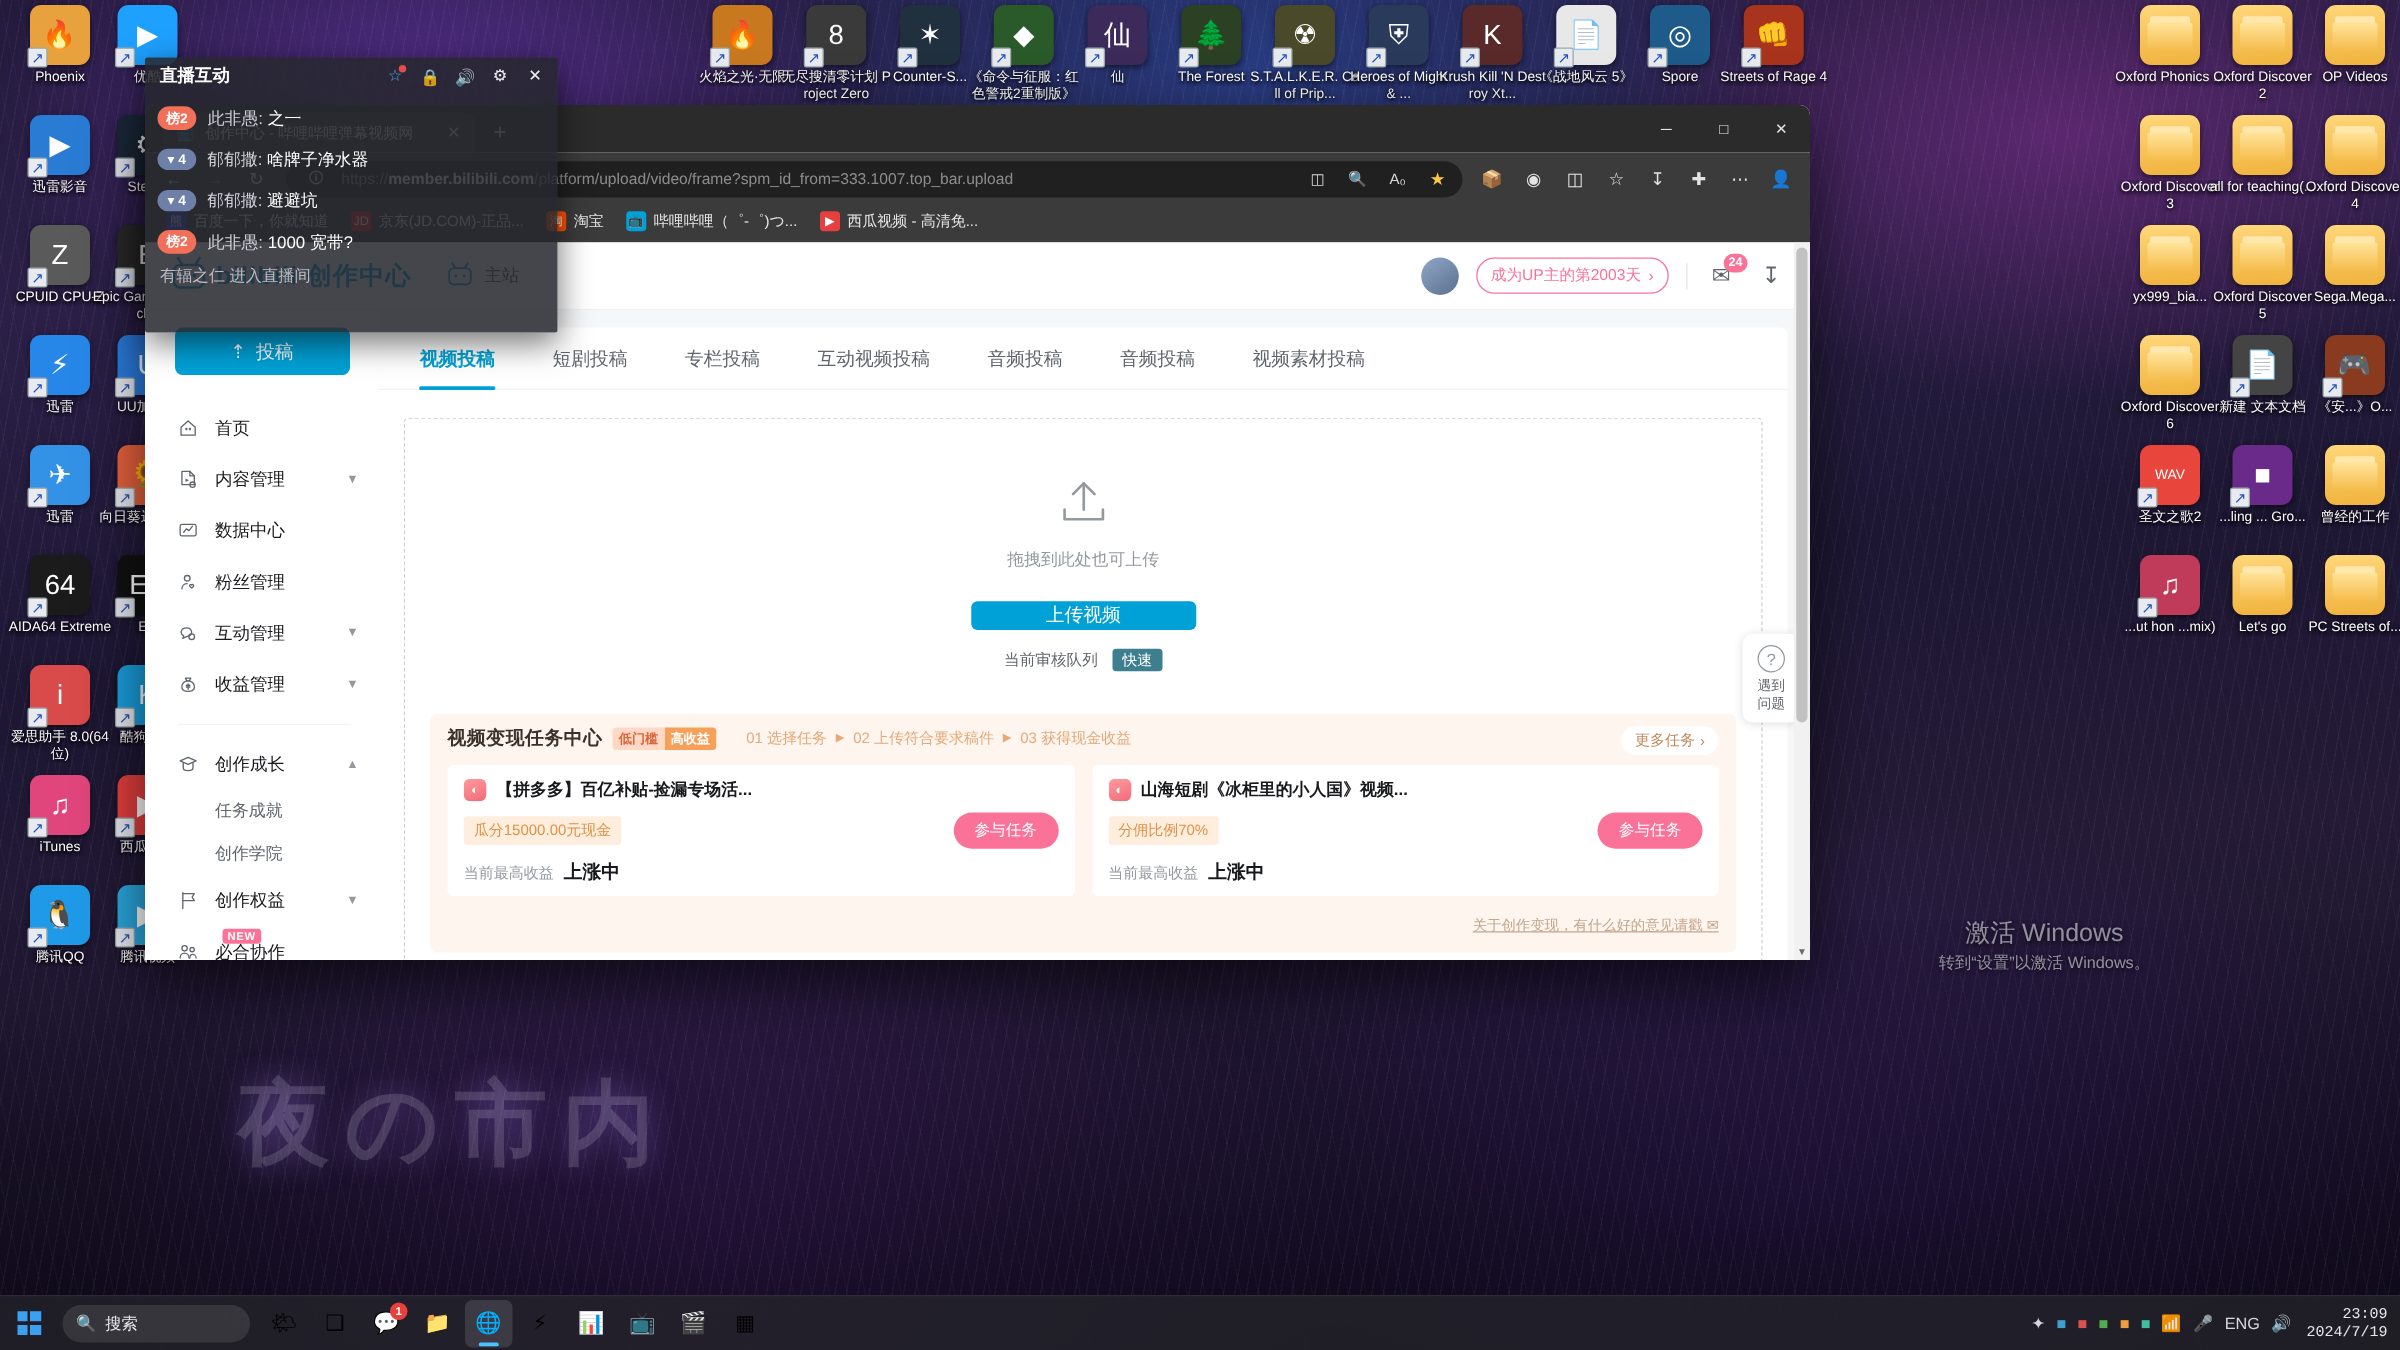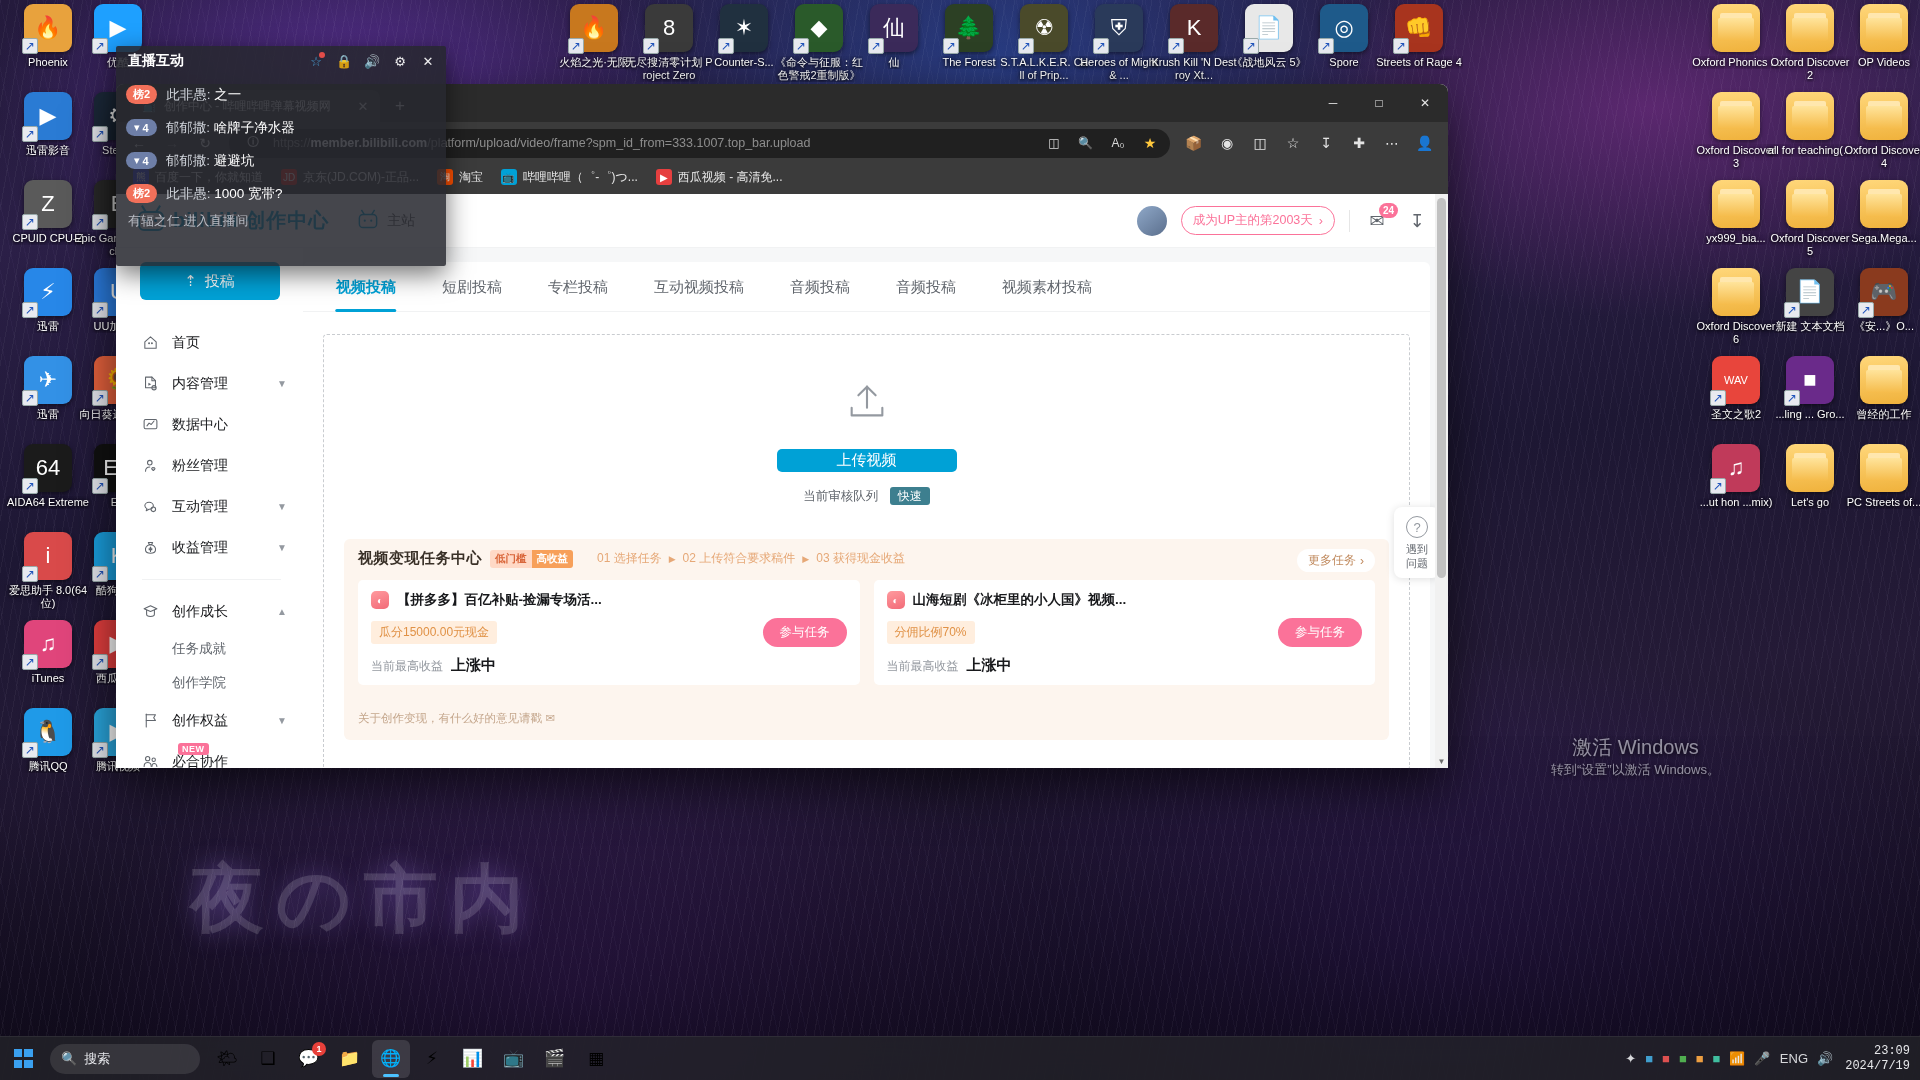--- a/index.html
+++ b/index.html
@@ -243,21 +243,21 @@
     width:18px;height:18px;border-radius:5px;background:linear-gradient(160deg,#ff9a9e,#f26b78);
     display:flex;align-items:center;justify-content:center;color:#fff;font-size:10px;flex-shrink:0;
   }
   .tcard-row{ display:flex;align-items:center; margin-top:9px; }
   .tpill{ background:#ffeede; color:#e09145; font-size:12px; border-radius:3px; padding:3px 8px; }
   .tjoin{
     margin-left:auto; background:#fb7299; color:#fff; border-radius:16px; padding:6px 17px; font-size:12.5px;
   }
   .tcard-bot{ margin-top:9px; font-size:12px; color:#9499a0; display:flex;align-items:baseline;gap:8px;}
   .tcard-bot b{ color:#18191c; font-size:15px; }
-  .tc-foot{ margin-top:26px; font-size:11.5px; color:#c4a68c; }
+  .tc-foot{ margin-top:16px; text-align:right; font-size:11.5px; color:#c4a68c;text-decoration:underline; }
 
   
   .pagescroll{
     position:absolute; right:0; top:0; width:13px; height:100%; background:#f1f1f1;
   }
   .pagescroll .thumb{ position:absolute; top:4px; left:2px; width:9px; height:380px; background:#c1c1c1; border-radius:5px;}
   .pagescroll .ar{ position:absolute;left:0;width:13px;height:13px;display:flex;align-items:center;justify-content:center;color:#6b6b6b;font-size:8px;}
 
   
   .helpfab{
@@ -723,20 +723,21 @@
             </div>
 
           <div class="dropzone">
             <div class="upicon">
               <svg viewBox="0 0 48 48" width="46" height="46" fill="none" stroke="currentColor" stroke-width="2.2" stroke-linecap="round" stroke-linejoin="round">
                 <path d="M24 8 L24 30"></path>
                   <path d="M15 17 L24 8 L33 17"></path>
                 <path d="M8 30 L8 38 L40 38 L40 30"></path>
               </svg>
             </div>
+            <div class="dztext">拖拽到此处也可上传</div>
             <div class="upbtn">上传视频</div>
             <div class="queue">
               <span>当前审核队列</span>
               <span class="qb">快速</span>
             </div>
 
             <div class="taskcenter">
               <div class="tc-head">
                 <span class="tc-title">视频变现任务中心</span>
                 <span class="tc-badges">

